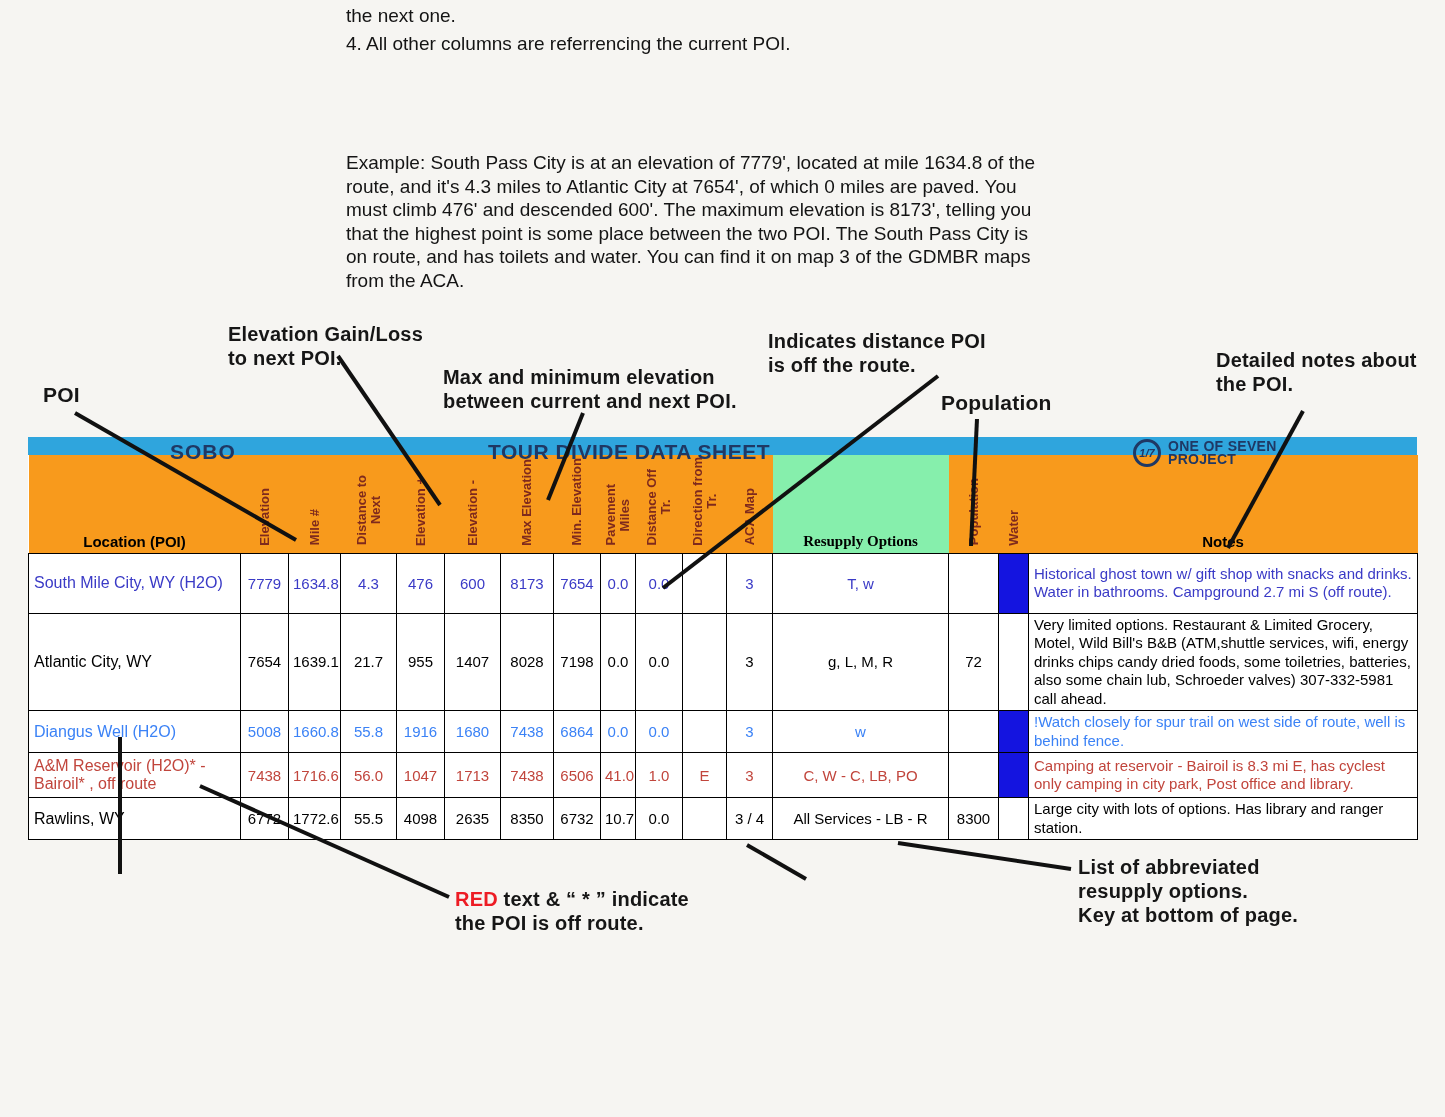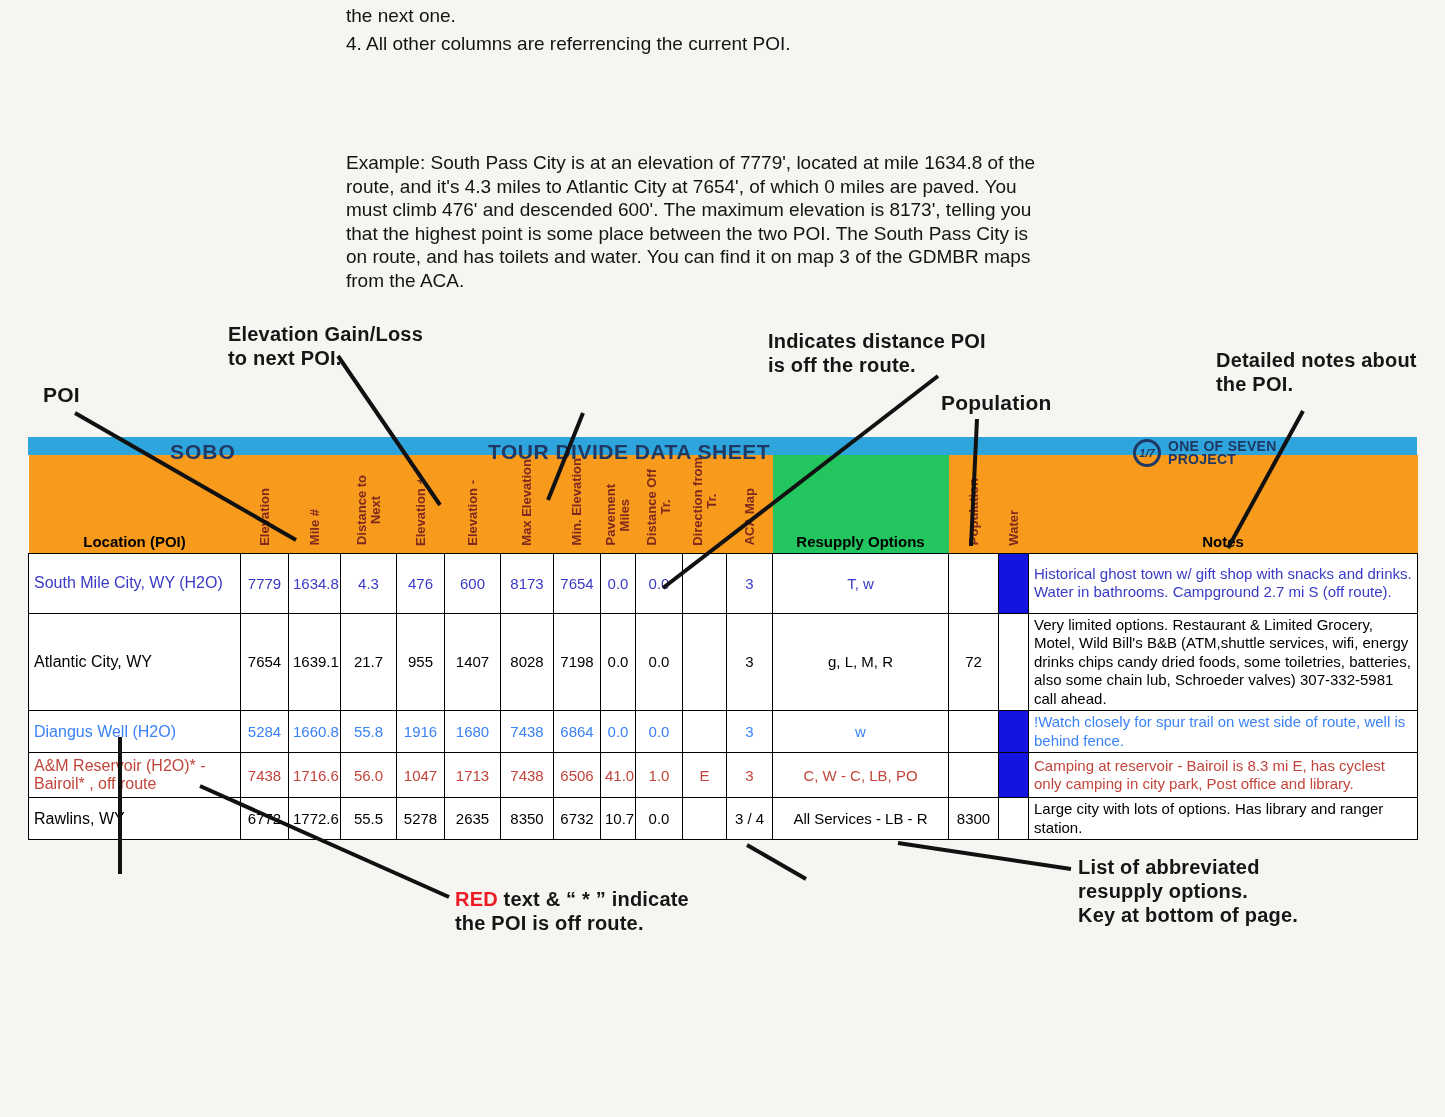--- a/index.html
+++ b/index.html
@@ -41,20 +41,24 @@
 <div id="canvas">
 
   <div class="bodytext" style="left:346px;top:2px;">the next one.</div>
   <div class="bodytext" style="left:346px;top:30px;">4. All other columns are referrencing the current POI.</div>
   <div class="example" style="left:346px;top:151px;">Example: South Pass City is at an elevation of 7779', located at mile 1634.8 of the route, and it's 4.3 miles to Atlantic City at 7654', of which 0 miles are paved. You must climb 476' and descended 600'. The maximum elevation is 8173', telling you that the highest point is some place between the two POI. The South Pass City is on route, and has toilets and water. You can find it on map 3 of the GDMBR maps from the ACA.</div>
 
   <div class="ann big" style="left:43px;top:383px;">POI</div>
   <div class="ann" style="left:228px;top:322px;">
     <div>Elevation Gain/Loss</div>
     <div>to next POI.</div>
+  </div>
+  <div class="ann" style="left:443px;top:365px;">
+    <div>Max and minimum elevation</div>
+    <div>between current and next POI.</div>
   </div>
   <div class="ann" style="left:768px;top:329px;">
     <div>Indicates distance POI</div>
     <div>is off the route.</div>
   </div>
   <div class="ann big" style="left:941px;top:391px;">Population</div>
   <div class="ann" style="left:1216px;top:348px;">
     <div>Detailed notes about</div>
     <div>the POI.</div>
   </div>
@@ -102,21 +106,21 @@
           <th style="background: rgb(248, 154, 28);"><span class="rot-label" style="color: rgb(127, 42, 29);">Elevation -</span></th>
           <th style="background: rgb(248, 154, 28);"><span class="rot-label" style="color: rgb(127, 42, 29);">Max Elevation</span></th>
           <th style="background: rgb(248, 154, 28);"><span class="rot-label" style="color: rgb(127, 42, 29);">Min. Elevation</span></th>
           <th style="background: rgb(248, 154, 28);"><span class="rot-label" style="color: rgb(127, 42, 29);">Pavement
 Miles</span></th>
           <th style="background: rgb(248, 154, 28);"><span class="rot-label" style="color: rgb(127, 42, 29);">Distance Off
 Tr.</span></th>
           <th style="background: rgb(248, 154, 28);"><span class="rot-label" style="color: rgb(127, 42, 29);">Direction from
 Tr.</span></th>
           <th style="background: rgb(248, 154, 28);"><span class="rot-label" style="color: rgb(127, 42, 29);">ACA Map</span></th>
-          <th class="hdr-h" style="background: #22c55e;"><span>Resupply Options</span></th>
+          <th class="hdr-h" style="background: #86efac; font-family: Liberation Serif, serif;"><span>Resupply Options</span></th>
           <th style="background: rgb(248, 154, 28);"><span class="rot-label" style="color: rgb(127, 42, 29);">Population</span></th>
           <th style="background: rgb(248, 154, 28);"><span class="rot-label" style="color: rgb(127, 42, 29);">Water</span></th>
           <th class="hdr-h" style="background: rgb(248, 154, 28);"><span>Notes</span></th>
         </tr>
       </thead>
       <tbody>
         <tr class="r0" style="color: rgb(58, 58, 198);">
           <td class="loc">South Mile City, WY (H2O)</td>
           <td class="num">7779</td>
           <td class="num">1634.8</td>
@@ -147,21 +151,21 @@
           <td class="num">0.0</td>
           <td class="num"></td>
           <td class="num">3</td>
           <td class="num">g, L, M, R</td>
           <td class="num">72</td>
           <td class="watercell"></td>
           <td class="notes">Very limited options. Restaurant &amp; Limited Grocery, Motel, Wild Bill's B&amp;B (ATM,shuttle services, wifi, energy drinks chips candy dried foods, some toiletries, batteries, also some chain lub, Schroeder valves) 307-332-5981 call ahead.</td>
         </tr>
         <tr class="r2" style="color: #3b82f6;">
           <td class="loc">Diangus Well (H2O)</td>
-          <td class="num">5284</td>
+          <td class="num">5008</td>
           <td class="num">1660.8</td>
           <td class="num">55.8</td>
           <td class="num">1916</td>
           <td class="num">1680</td>
           <td class="num">7438</td>
           <td class="num">6864</td>
           <td class="num">0.0</td>
           <td class="num">0.0</td>
           <td class="num"></td>
           <td class="num">3</td>
@@ -186,21 +190,21 @@
           <td class="num">C, W - C, LB, PO</td>
           <td class="num"></td>
           <td class="watercell" style="background: rgb(20, 20, 224);"></td>
           <td class="notes">Camping at reservoir - Bairoil is 8.3 mi E, has cyclest only camping in city park, Post office and library.</td>
         </tr>
         <tr class="r4" style="color: rgb(0, 0, 0);">
           <td class="loc">Rawlins, WY</td>
           <td class="num">6772</td>
           <td class="num">1772.6</td>
           <td class="num">55.5</td>
-          <td class="num">5278</td>
+          <td class="num">4098</td>
           <td class="num">2635</td>
           <td class="num">8350</td>
           <td class="num">6732</td>
           <td class="num">10.7</td>
           <td class="num">0.0</td>
           <td class="num"></td>
           <td class="num">3 / 4</td>
           <td class="num">All Services - LB - R</td>
           <td class="num">8300</td>
           <td class="watercell"></td>

